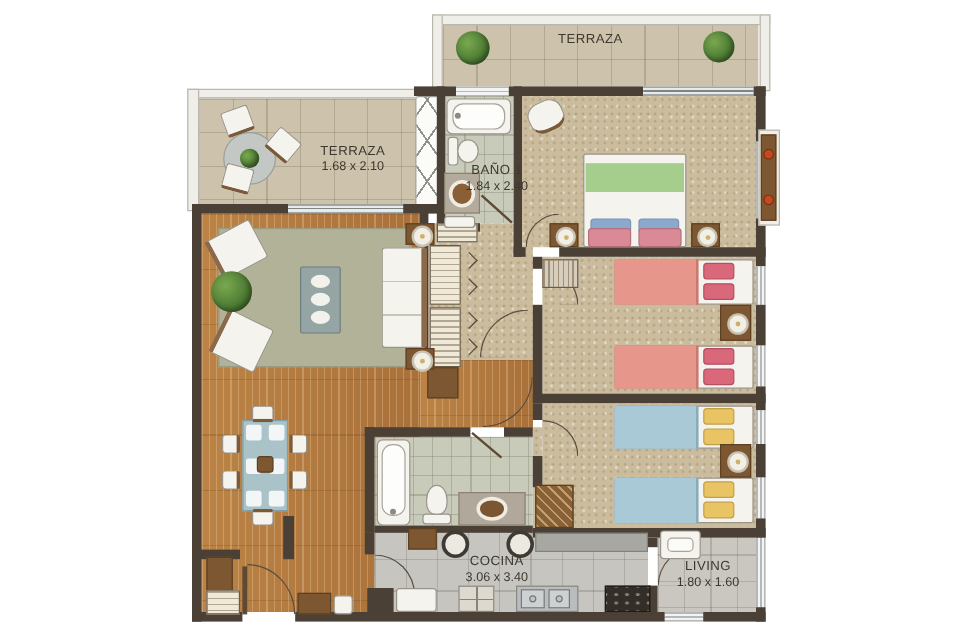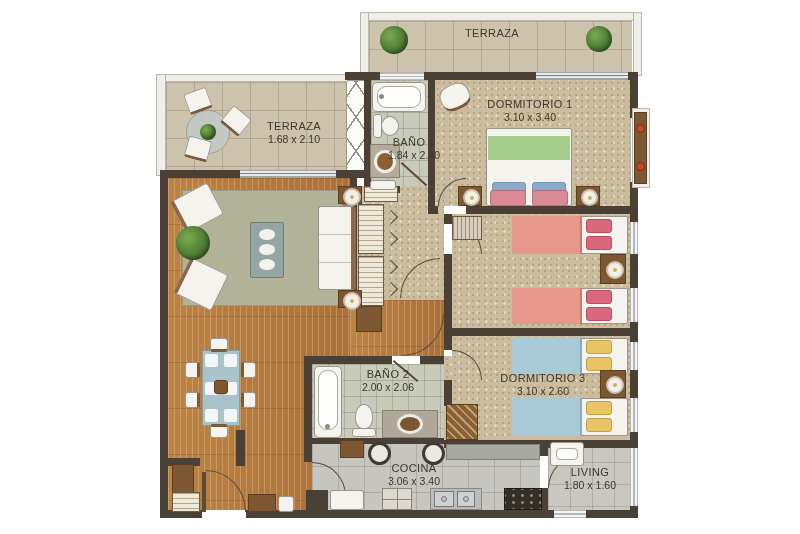--- a/index.html
+++ b/index.html
@@ -273,37 +273,25 @@
   <div class="furn white-f" style="left:550px;top:442px;width:34px;height:24px"></div>
   <div class="furn" style="left:556px;top:448px;width:22px;height:12px;border:1px solid #aaa59a;border-radius:4px;background:#fbfbf8"></div>
 
   <div class="room-label" style="left:400px;top:27px;width:184px">
     <div class="rl-name">TERRAZA</div>
   </div>
   <div class="room-label" style="left:244px;top:120px;width:100px">
     <div class="rl-name">TERRAZA</div>
     <div class="rl-dims">1.68 x 2.10</div>
   </div>
-  <div class="room-label" style="left:455px;top:98px;width:150px">
-    <div class="rl-name">DORMITORIO 1</div>
-    <div class="rl-dims">3.10 x 3.40</div>
-  </div>
   <div class="room-label" style="left:376px;top:136px;width:76px">
     <div class="rl-name">BAÑO 1</div>
     <div class="rl-dims">1.84 x 2.40</div>
   </div>
-  <div class="room-label" style="left:478px;top:372px;width:130px">
-    <div class="rl-name">DORMITORIO 3</div>
-    <div class="rl-dims">3.10 x 2.60</div>
-  </div>
   <div class="room-label" style="left:185px;top:315px;width:165px">
-  </div>
-  <div class="room-label" style="left:340px;top:368px;width:96px">
-    <div class="rl-name">BAÑO 2</div>
-    <div class="rl-dims">2.00 x 2.06</div>
   </div>
   <div class="room-label" style="left:355px;top:462px;width:118px">
     <div class="rl-name">COCINA</div>
     <div class="rl-dims">3.06 x 3.40</div>
   </div>
   <div class="room-label" style="left:544px;top:466px;width:92px">
     <div class="rl-name">LIVING</div>
     <div class="rl-dims">1.80 x 1.60</div>
   </div>
 

